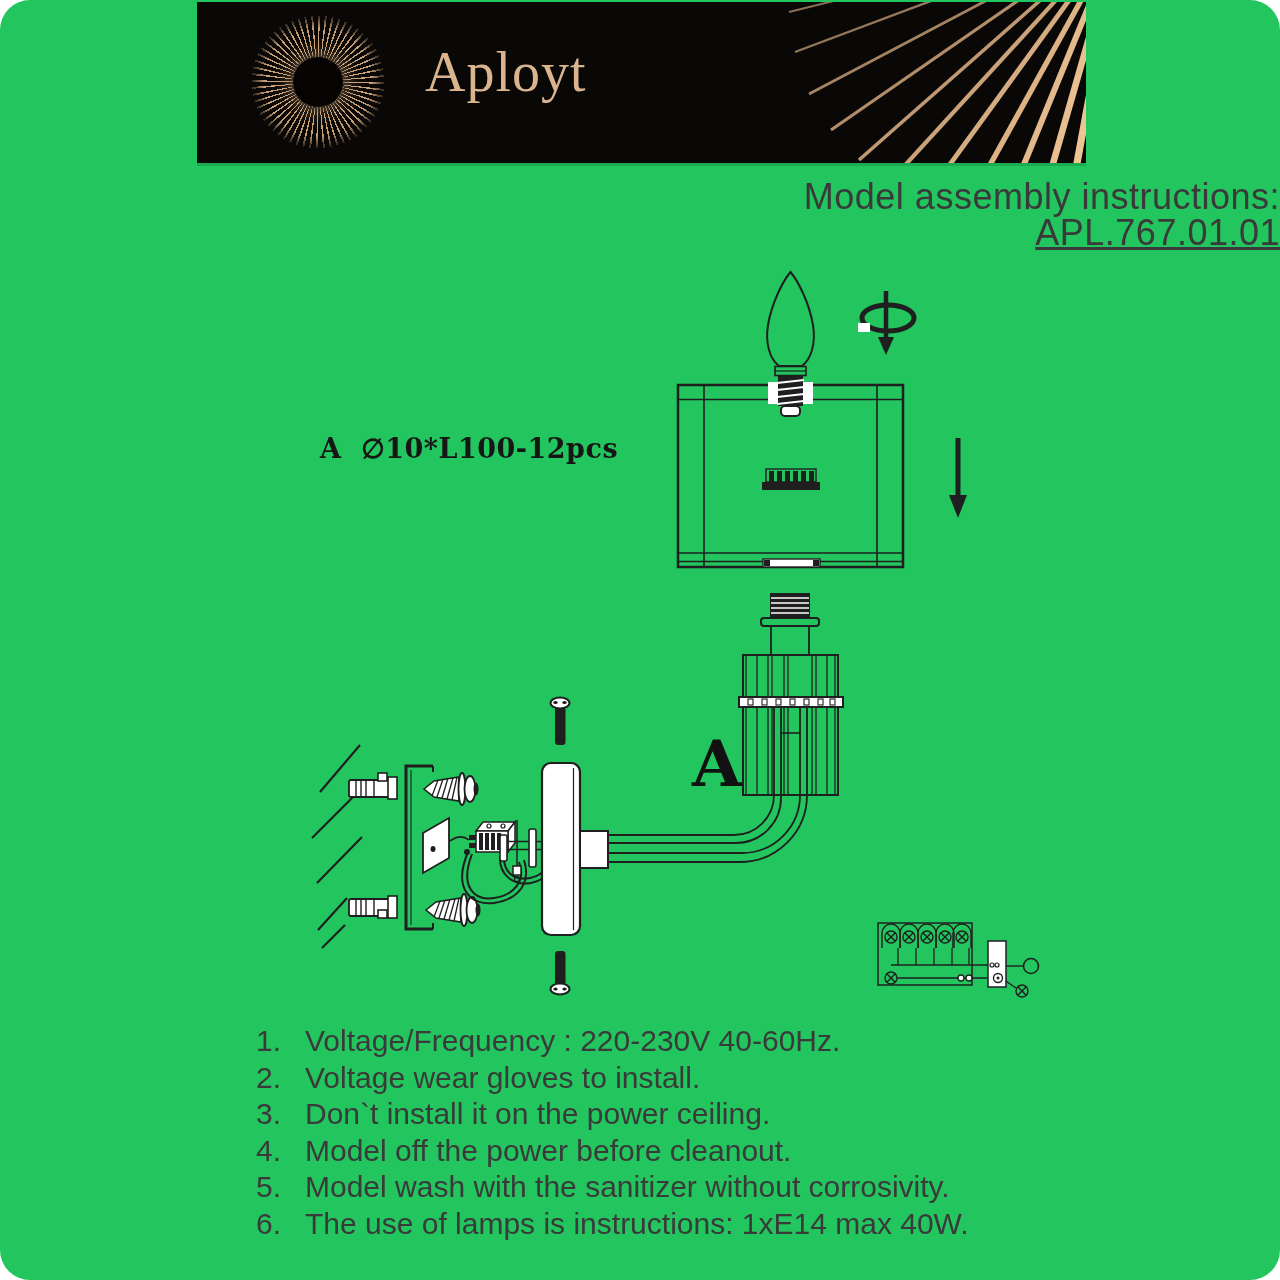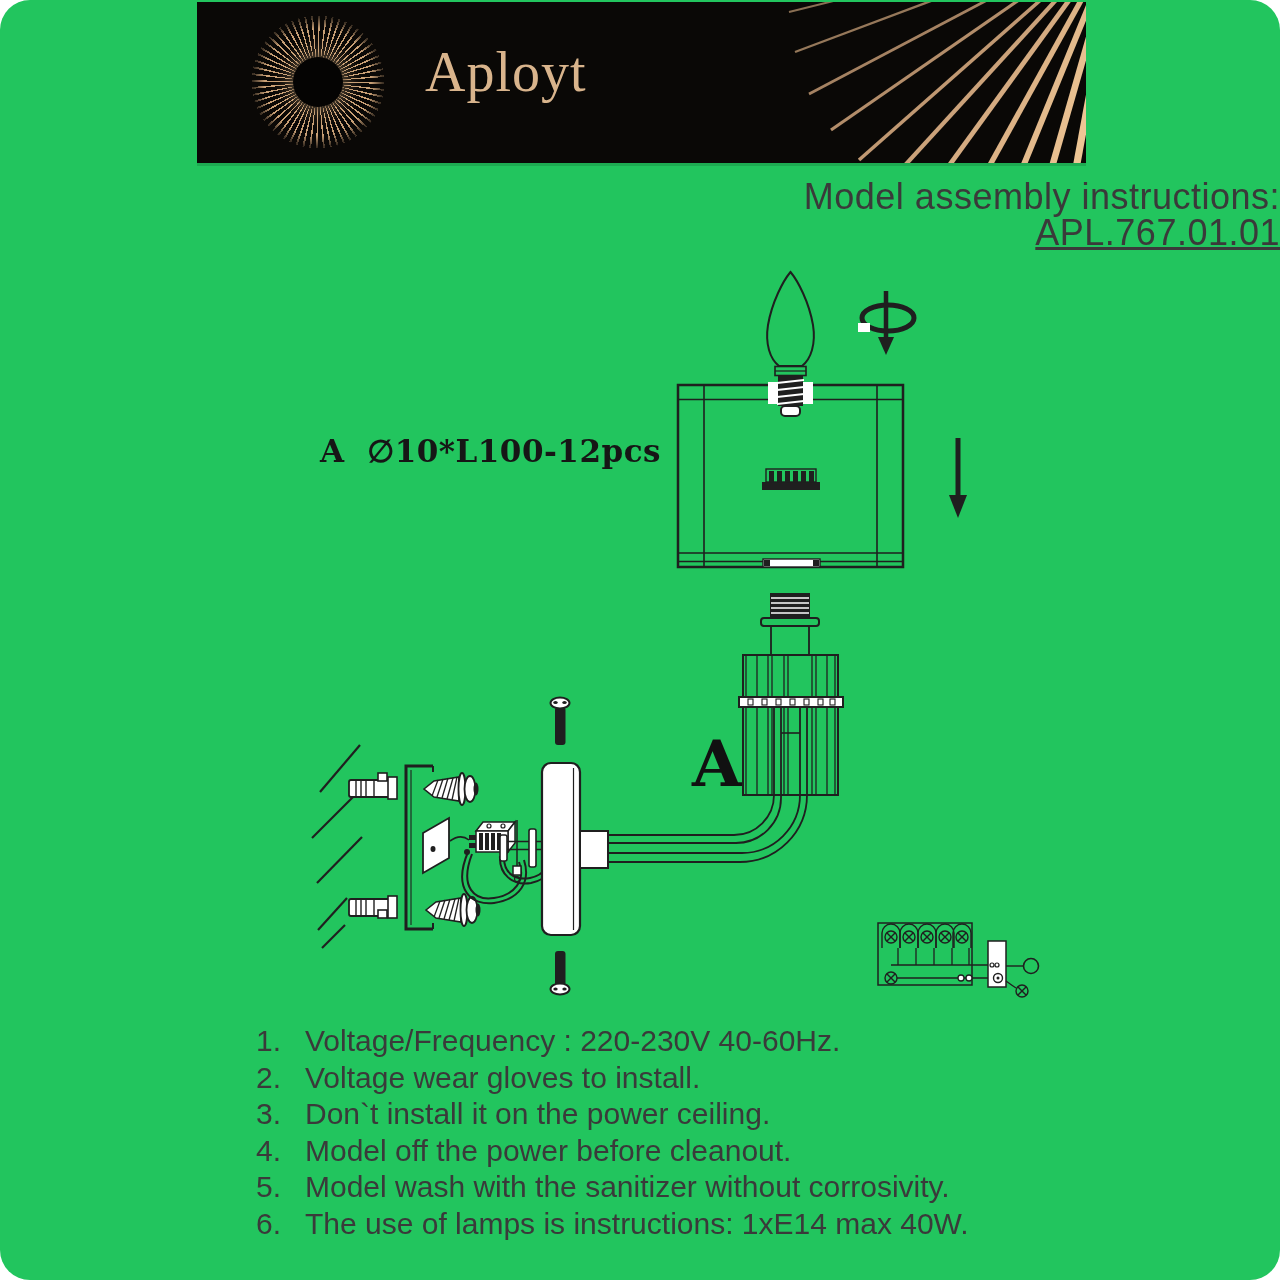--- a/index.html
+++ b/index.html
@@ -23,21 +23,21 @@
 
   
   .title,.model-code{position:absolute;left:0;width:100%;text-align:right;
          color:#3a3a3a;font-size:36px;letter-spacing:.5px;}
   .title{top:176px;}
   .model-code{top:212px;text-decoration:underline;}
 
   
   .spec-label{position:absolute;left:320px;top:433px;color:#161616;
          font-family:"DejaVu Serif","Liberation Serif",serif;font-weight:bold;
-         font-size:31px;white-space:pre;letter-spacing:.5px;}
+         font-size:27px;white-space:pre;letter-spacing:.5px;}
   .part-label{position:absolute;left:692px;top:732px;color:#111;
          font-family:"DejaVu Serif","Liberation Serif",serif;font-weight:bold;
          font-size:64px;line-height:1;}
 
   .diagram{position:absolute;left:0;top:250px;}
   .diagram .ln{stroke:#1f1f1f;fill:none;}
   .diagram .fl{fill:#1f1f1f;stroke:none;}
   .diagram .wh{fill:#ffffff;}
 
   

